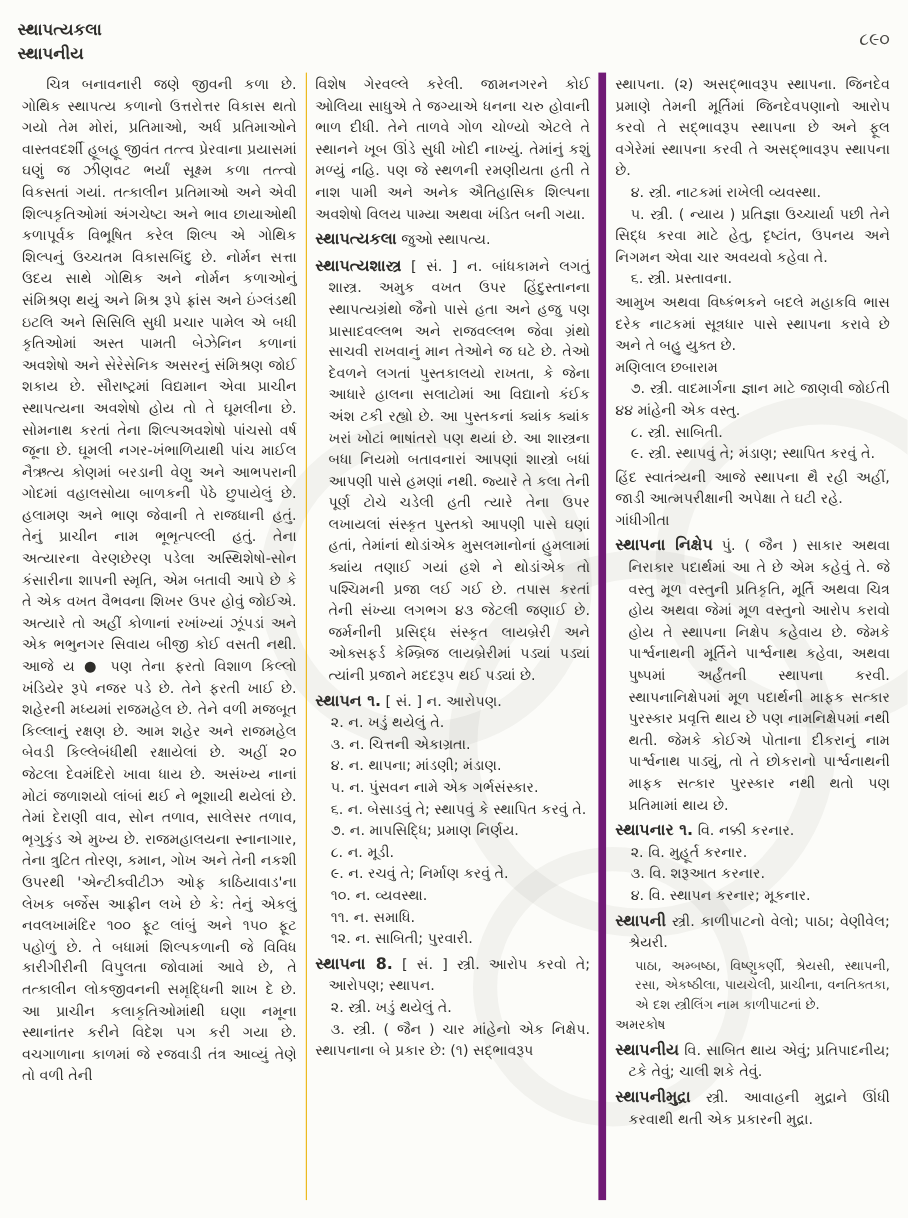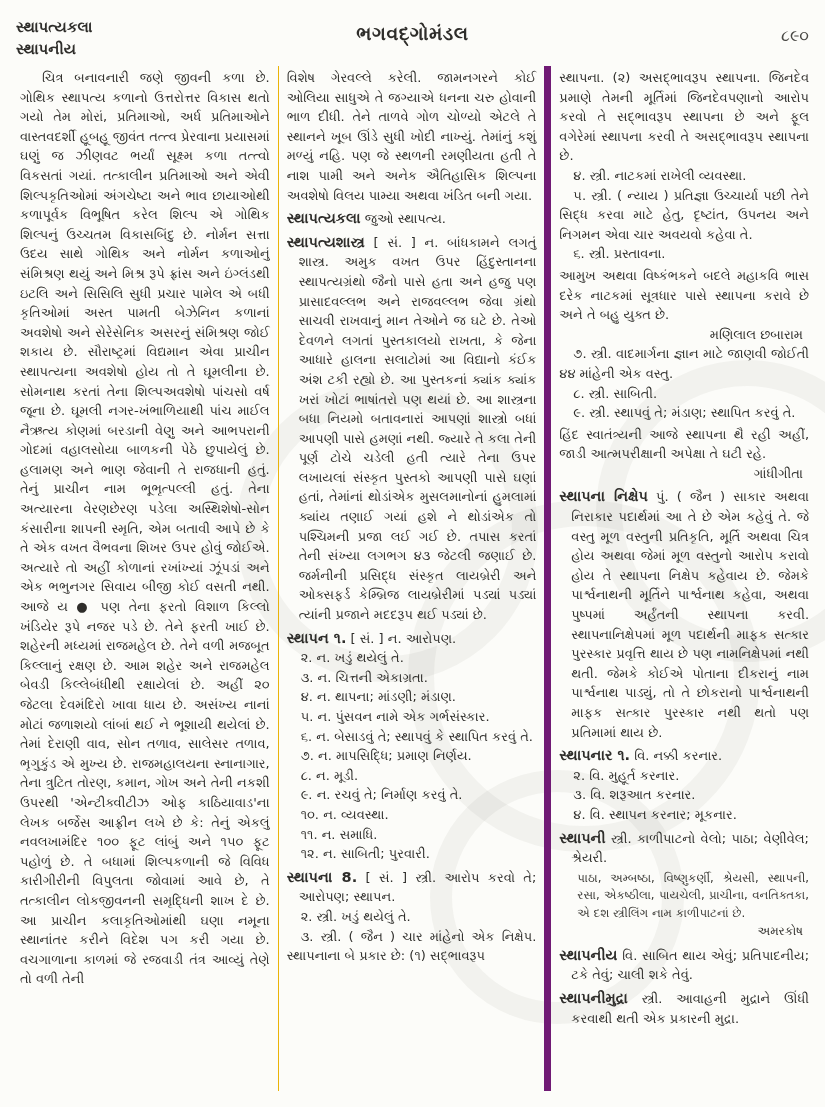--- a/index.html
+++ b/index.html
@@ -36,37 +36,36 @@
   }
   .col-mid{border-left:1px solid #eab308;}
   .col-right{border-left:7px solid #701a75;}
 
   .para-first{text-indent:1.7em;}
   .entry{margin-top:4px;padding-left:12px;text-indent:-12px;}
   .hw{font-weight:bold;font-size:14.5px;}
   .sense{text-indent:14px;}
   .quote{margin-top:2px;}
   .quote-small{font-size:11.8px;line-height:17.5px;padding-left:18px;color:#3a3935;}
-  .sig{text-align:right;padding-right:6px;}
+  .sig{padding-right:6px;}
   .sig-small{font-size:12px;}
 </style>
 </head>
 <body>
 
 <div class="wm" id="wm1"></div>
 <div class="wm" id="wm2"></div>
 <div class="wm" id="wm3"></div>
 <div class="wm" id="wm4"></div>
 
 <div class="header">
   <div class="runhead">
     <div>સ્થાપત્યકલા</div>
     <div>સ્થાપનીય</div>
   </div>
-  <div class="title">ભગવદ્ગોમંડલ</div>
   <div class="pagenum">૮૯૦</div>
 </div>
 
 <div class="columns">
 
   <div class="col col-left">
     <div class="para-first">ચિત્ર બનાવનારી જણે જીવની કળા છે. ગોથિક સ્થાપત્ય કળાનો ઉત્તરોત્તર વિકાસ થતો ગયો તેમ મોરાં, પ્રતિમાઓ, અર્ધ પ્રતિમાઓને વાસ્તવદર્શી હૂબહૂ જીવંત તત્ત્વ પ્રેરવાના પ્રયાસમાં ઘણું જ ઝીણવટ ભર્યાં સૂક્ષ્મ કળા તત્ત્વો વિકસતાં ગયાં. તત્કાલીન પ્રતિમાઓ અને એવી શિલ્પકૃતિઓમાં અંગચેષ્ટા અને ભાવ છાયાઓથી કળાપૂર્વક વિભૂષિત કરેલ શિલ્પ એ ગોથિક શિલ્પનું ઉચ્ચતમ વિકાસબિંદુ છે. નોર્મન સત્તા ઉદય સાથે ગોથિક અને નોર્મન કળાઓનું સંમિશ્રણ થયું અને મિશ્ર રૂપે ફ્રાંસ અને ઇંગ્લંડથી ઇટલિ અને સિસિલિ સુધી પ્રચાર પામેલ એ બધી કૃતિઓમાં અસ્ત પામતી બેઝેનિન કળાનાં અવશેષો અને સેરેસેનિક અસરનું સંમિશ્રણ જોઈ શકાય છે. સૌરાષ્ટ્રમાં વિદ્યમાન એવા પ્રાચીન સ્થાપત્યના અવશેષો હોય તો તે ઘૂમલીના છે. સોમનાથ કરતાં તેના શિલ્પઅવશેષો પાંચસો વર્ષ જૂના છે. ઘૂમલી નગર-ખંભાળિયાથી પાંચ માઈલ નૈઋત્ય કોણમાં બરડાની વેણુ અને આભપરાની ગોદમાં વહાલસોયા બાળકની પેઠે છુપાયેલું છે. હલામણ અને ભાણ જેવાની તે રાજધાની હતું. તેનું પ્રાચીન નામ ભૂભૃત્પલ્લી હતું. તેના અત્યારના વેરણછેરણ પડેલા અસ્થિશેષો-સોન કંસારીના શાપની સ્મૃતિ, એમ બતાવી આપે છે કે તે એક વખત વૈભવના શિખર ઉપર હોવું જોઈએ. અત્યારે તો અહીં કોળાનાં રખાંખ્યાં ઝૂંપડાં અને એક ભભુનગર સિવાય બીજી કોઈ વસતી નથી. આજે ય ● પણ તેના ફરતો વિશાળ કિલ્લો ખંડિયેર રૂપે નજર પડે છે. તેને ફરતી ખાઈ છે. શહેરની મધ્યમાં રાજમહેલ છે. તેને વળી મજબૂત કિલ્લાનું રક્ષણ છે. આમ શહેર અને રાજમહેલ બેવડી કિલ્લેબંધીથી રક્ષાયેલાં છે. અહીં ૨૦ જેટલા દેવમંદિરો ખાવા ધાય છે. અસંખ્ય નાનાં મોટાં જળાશયો લાંબાં થઈ ને ભૂશાયી થયેલાં છે. તેમાં દેરાણી વાવ, સોન તળાવ, સાલેસર તળાવ, ભૃગુકુંડ એ મુખ્ય છે. રાજમહાલયના સ્નાનાગાર, તેના ત્રુટિત તોરણ, કમાન, ગોખ અને તેની નકશી ઉપરથી 'એન્ટીક્વીટીઝ ઓફ કાઠિયાવાડ'ના લેખક બર્જેસ આફ્રીન લખે છે કે: તેનું એકલું નવલખામંદિર ૧૦૦ ફૂટ લાંબું અને ૧૫૦ ફૂટ પહોળું છે. તે બધામાં શિલ્પકળાની જે વિવિધ કારીગીરીની વિપુલતા જોવામાં આવે છે, તે તત્કાલીન લોકજીવનની સમૃદ્ધિની શાખ દે છે. આ પ્રાચીન કલાકૃતિઓમાંથી ઘણા નમૂના સ્થાનાંતર કરીને વિદેશ પગ કરી ગયા છે. વચગાળાના કાળમાં જે રજવાડી તંત્ર આવ્યું તેણે તો વળી તેની</div>
   </div>
 
   <div class="col col-mid">

